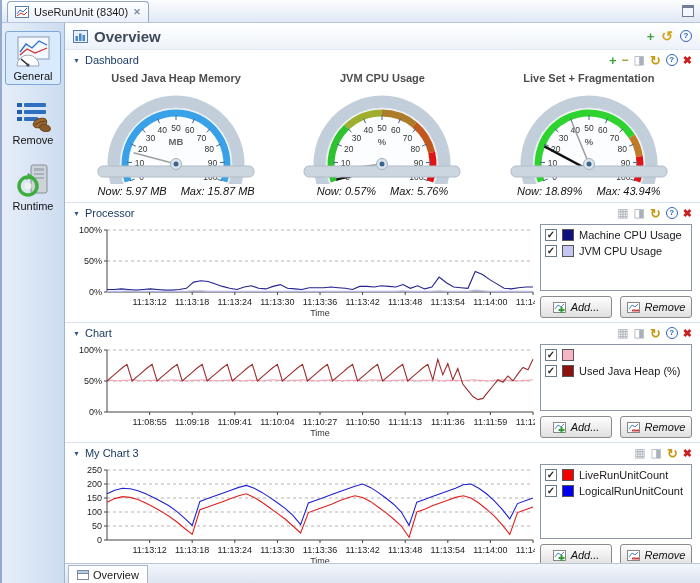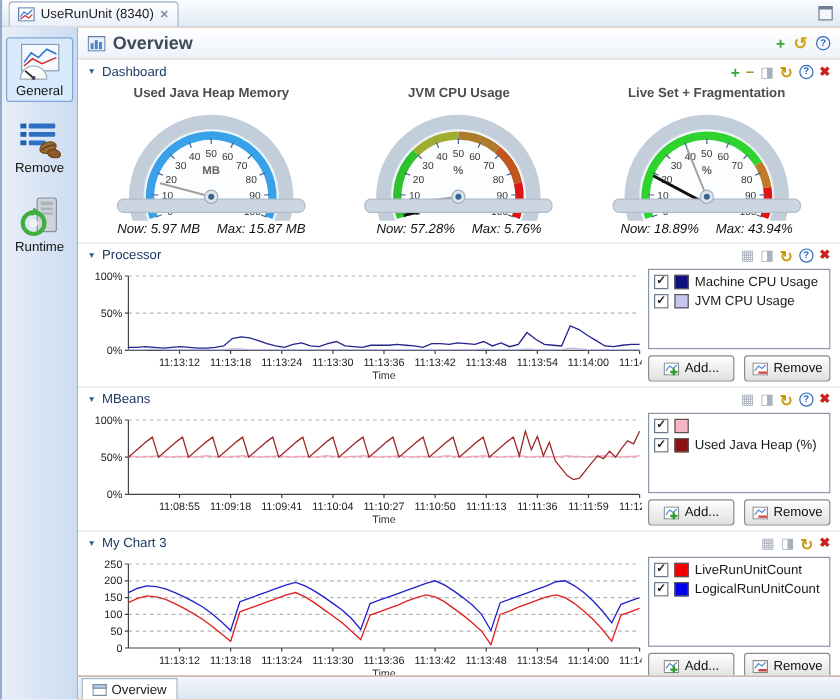--- a/index.html
+++ b/index.html
@@ -52,21 +52,21 @@
   .gauge-stats span{margin:16px 7px;font-style:italic;}
 
   
   .chartflex{display:flex;gap:8px;padding:1px 0 4px;}
   .chart-wrap{flex:1;min-width:0;}
   .side{width:152px;flex:0 0 auto;display:flex;flex-direction:column;gap:5px;}
   .legendbox{border:1px solid #8a97a8;background:#fff;flex:1;min-height:54px;padding:4px 4px;display:flex;flex-direction:column;gap:4px;}
   .legend-row{display:flex;align-items:center;gap:5px;}
   .cb{width:12px;height:12px;box-sizing:border-box;border:1px solid #6f7a88;background:#fff;display:flex;align-items:center;justify-content:center;font-size:10px;font-weight:bold;color:#222;line-height:1;flex:0 0 auto;}
   .swatch{width:12px;height:12px;box-sizing:border-box;border:1px solid #555;flex:0 0 auto;}
-  .btn-row{display:flex;gap:8px;}
+  .btn-row{display:flex;gap:8px;font-style:italic;}
   .btn{flex:1;height:20px;border:1px solid #8a8a8a;border-radius:3px;background:linear-gradient(#fefefe,#e0e0e0);display:flex;align-items:center;justify-content:center;gap:5px;font-size:11px;color:#111;}
 
   
   .footer{height:19px;flex:0 0 auto;background:linear-gradient(#f3f6fb,#dde5f0);border-top:1px solid #b9c6d8;display:flex;align-items:flex-end;padding-left:3px;gap:2px;}
   .ftab{height:18px;box-sizing:border-box;display:flex;align-items:center;gap:4px;padding:0 8px;border:1px solid #a8b6c8;border-bottom:none;font-size:11px;color:#1a1a1a;background:#e7edf5;}
   .ftab.active{background:#fff;}
 </style>
 </head>
 <body>
 
@@ -232,21 +232,21 @@
                   <text x="129.3" y="95.5" font-size="8.5" fill="#333" text-anchor="middle">100</text>
                   <text x="95" y="61" font-size="9.5" font-weight="bold" fill="#666" text-anchor="middle">%</text>
                   <circle cx="67.5" cy="85.4" r="1.3" fill="#222"></circle>
                   <circle cx="122.5" cy="85.4" r="1.3" fill="#d02020"></circle>
                   <line x1="95" y1="80" x2="51.4" y2="85.6" stroke="#a0a0a0" stroke-width="1.6"></line>
                   <line x1="104.3" y1="83.6" x2="49.5" y2="95.4" stroke="#111" stroke-width="2.4"></line>
                   <rect x="17" y="82" width="156" height="11" rx="5" fill="#ccd6e0" stroke="#b0bcc8"></rect>
                   <circle cx="95" cy="80" r="5.5" fill="#dde5ec" stroke="#9fb0c0"></circle>
                   <circle cx="95" cy="80" r="2.5" fill="#39648c"></circle>
                 </svg>
-                <div class="gauge-stats"><span>Now: 57.28%</span><span>Max: 5.76%</span></div>
+                <div class="gauge-stats"><span>Now: 0.57%</span><span>Max: 5.76%</span></div>
               </div>
             <div class="gauge">
                 <div class="gauge-title">Live Set + Fragmentation</div>
                 <svg width="190" height="100" viewBox="0 0 190 100" style="display:block">
                   <path d="M 36.7 101.2 A 62 62 0 1 1 153.3 101.2" fill="none" stroke="#c2ced9" stroke-width="13" stroke-linecap="round"></path>
                   <circle cx="95" cy="80" r="56" fill="#fbfdff" stroke="#e0e7ef"></circle>
                   <path d="M 47.1 97.4 A 51 51 0 0 1 137.9 52.4" fill="none" stroke="#2fd32f" stroke-width="7" stroke-linecap="butt"></path>
                   <path d="M 137.9 52.4 A 51 51 0 0 1 145.4 72.4" fill="none" stroke="#c07b28" stroke-width="7" stroke-linecap="butt"></path>
                   <path d="M 145.4 72.4 A 51 51 0 0 1 142.9 97.4" fill="none" stroke="#e01414" stroke-width="7" stroke-linecap="butt"></path>
                   <line x1="53.7" y1="95.0" x2="49.0" y2="96.8" stroke="#48608a"></line>
@@ -367,21 +367,21 @@
                   <span>Remove</span>
                 </div>
               </div>
             </div>
           </div>
         </div>
 
         <div class="section">
           <div class="sec-header">
             <span class="tri">▼</span>
-            <span class="sec-title">MBeans</span>
+            <span class="sec-title">Chart</span>
             <span class="sec-icons">
                 <span class="ic ic-freeze">▦</span>
                 <span class="ic ic-accessibility">◨</span>
                 <span class="ic ic-refresh">↻</span>
                 <span class="ic ic-help">?</span>
                 <span class="ic ic-close">✖</span>
               </span>
           </div>
           <div class="chartflex">
             <div class="chart-wrap">

